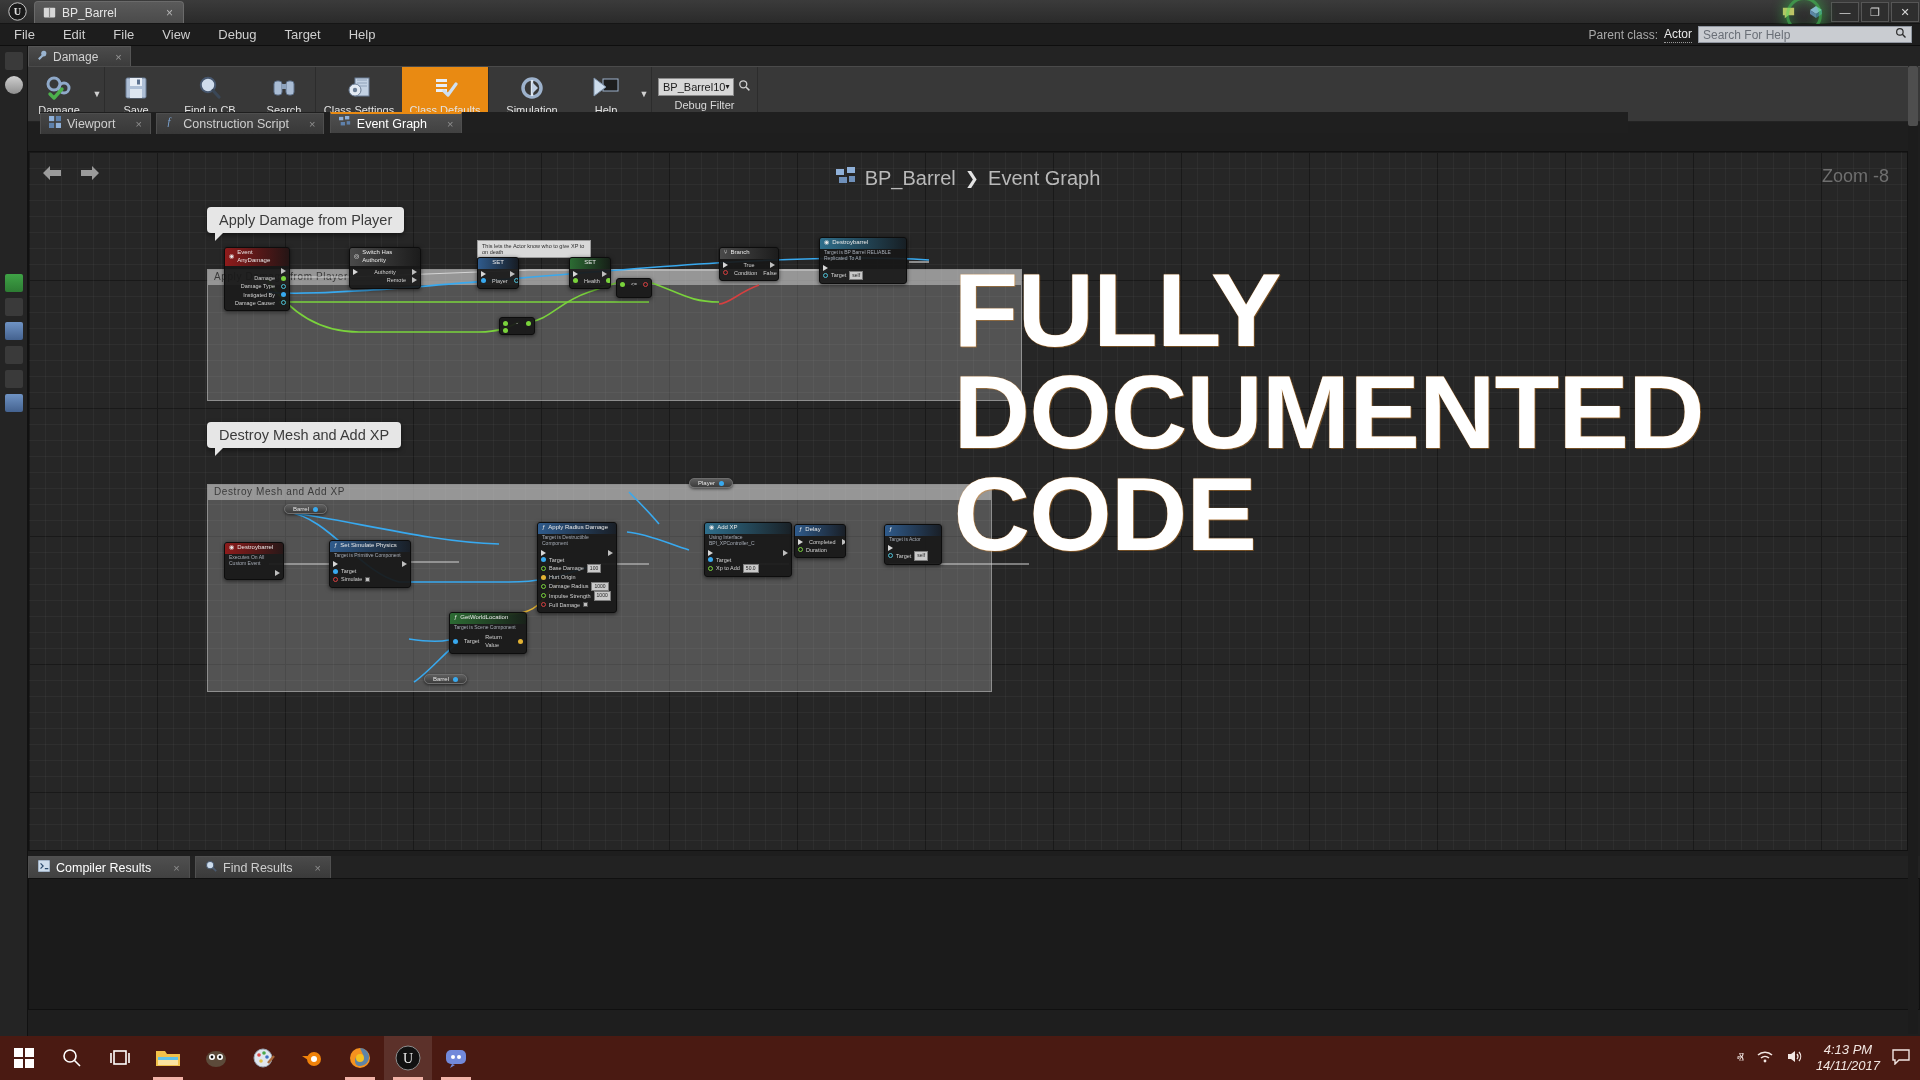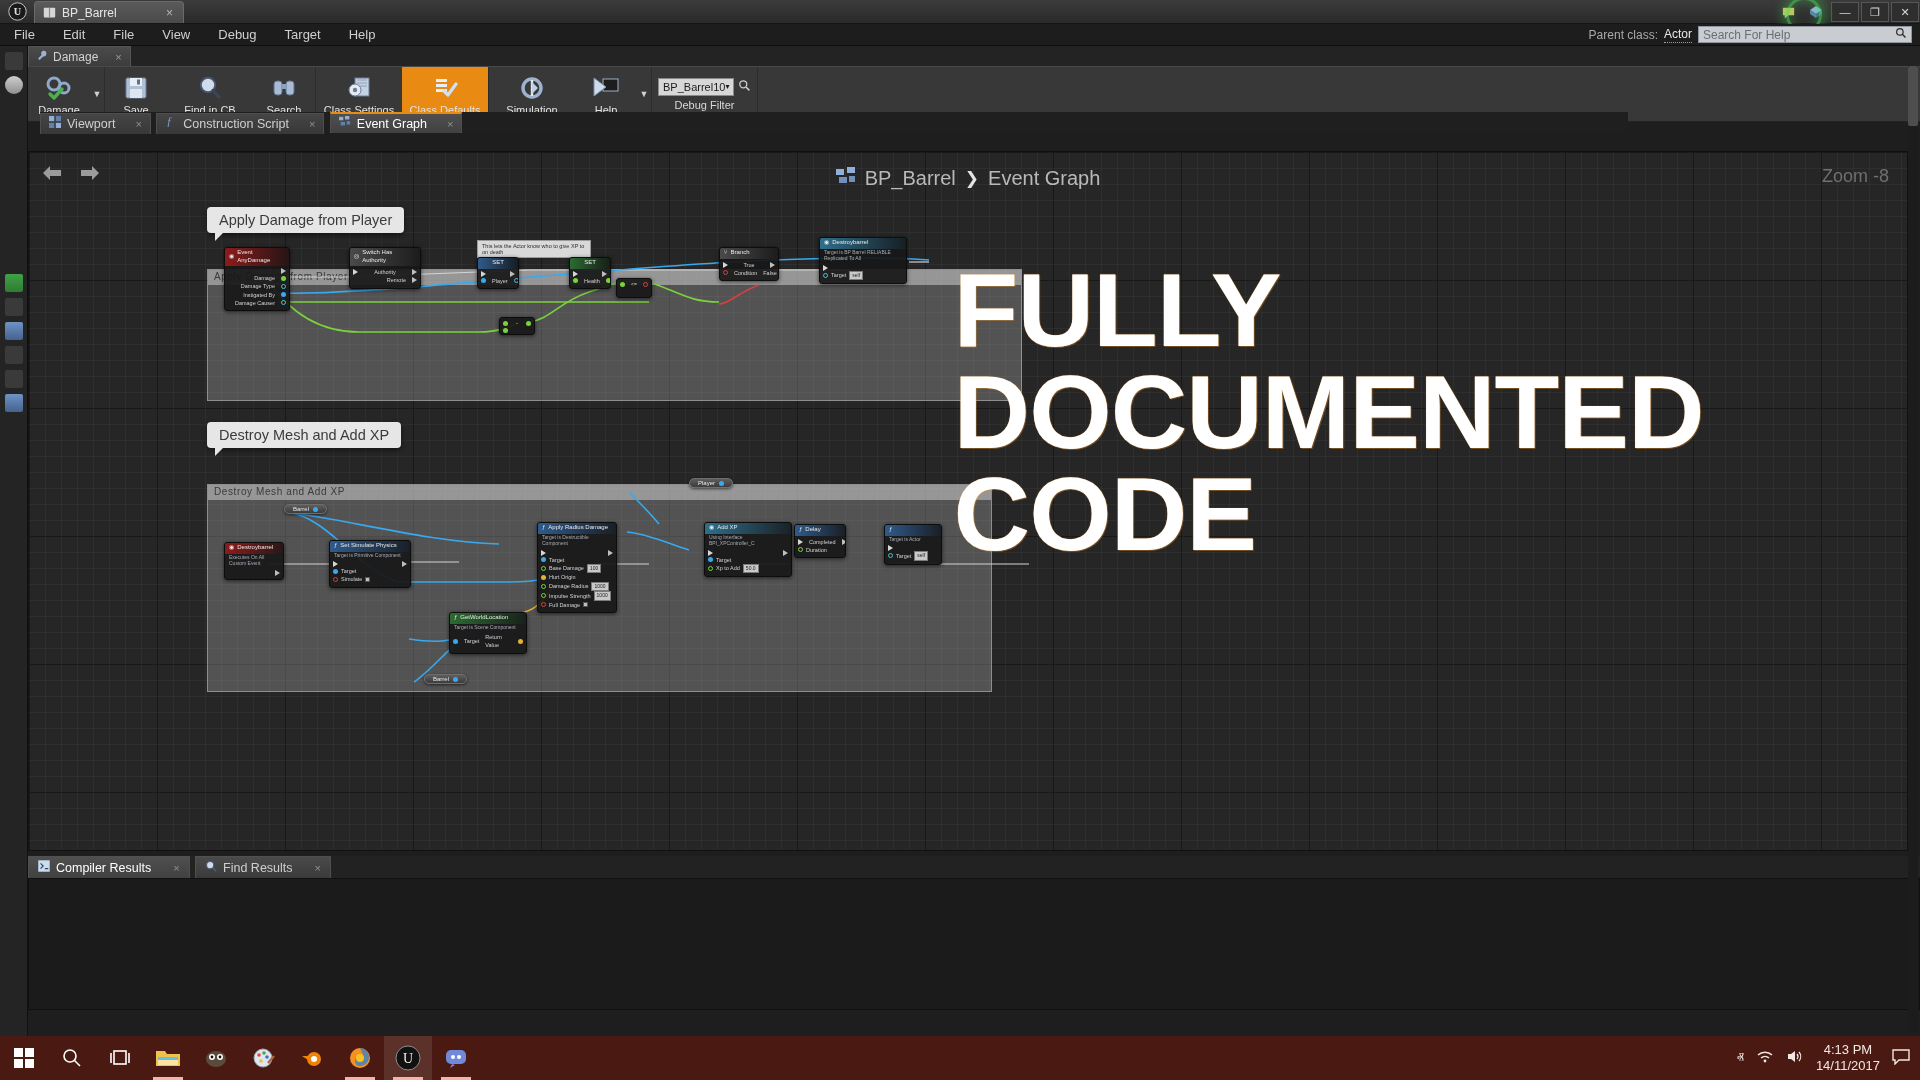--- a/index.html
+++ b/index.html
@@ -277,21 +277,21 @@
     position: relative;
   }
   .tb-icon.running:after {
     content: ""; position: absolute; bottom: 0; left: 9px; width: 30px; height: 3px; background: #f2b3a8;
   }
   .tb-icon.active { background: rgba(255,255,255,0.10); }
   .tray {
     margin-left: auto; display: flex; align-items: center; gap: 12px; padding-right: 10px;
     color: #f2e6e2; font-size: 13px;
   }
-  .clock { display: flex; flex-direction: column; align-items: center; line-height: 1.25; font-size: 13px; }
+  .clock { display: flex; flex-direction: column; align-items: center; line-height: 1.25; font-size: 13px; font-style: italic; }
   .tray-ico { font-size: 15px; }
 </style>
 </head>
 <body>
 
 <div class="app">
 
   <div class="titlebar">
     <div class="ue-logo">
       <svg width="19" height="19" viewBox="0 0 24 24">

